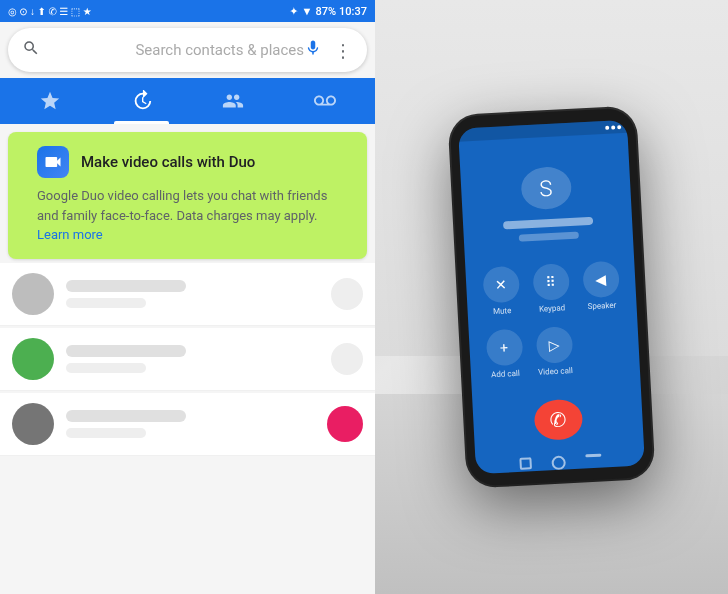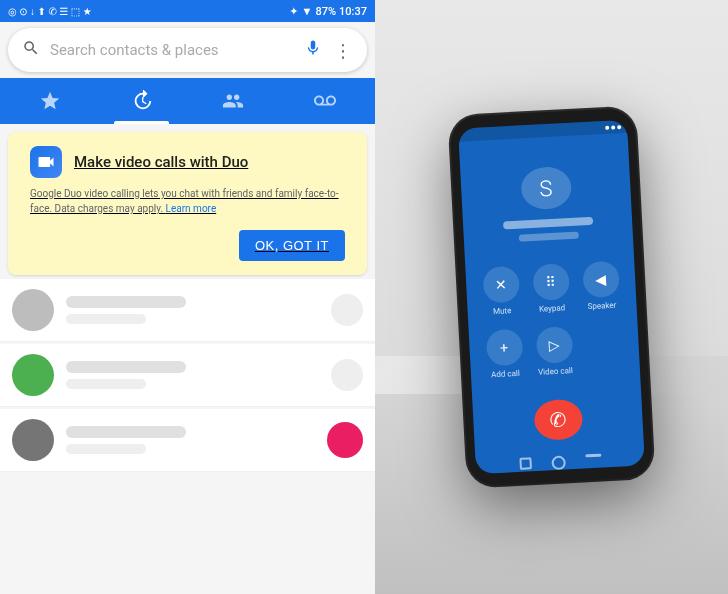--- a/index.html
+++ b/index.html
@@ -50,20 +50,21 @@
     
     .search-bar {
       background: white;
       margin: 6px 8px;
       border-radius: 24px;
       display: flex;
       align-items: center;
       padding: 8px 14px;
       box-shadow: 0 1px 4px rgba(0,0,0,0.2);
       height: 44px;
+      text-align: right;
     }
     .search-icon-wrap {
       color: #5f6368;
       font-size: 16px;
       margin-right: 10px;
     }
     .search-placeholder {
       flex: 1;
       color: #aaa;
       font-size: 15px;
@@ -118,26 +119,25 @@
 
     
     .content-area {
       flex: 1;
       overflow: hidden;
       background: #f5f5f5;
     }
 
     
     .duo-card {
-      background: #fef9c3;
+      background: #bef264;
       margin: 8px 8px 4px 8px;
       border-radius: 8px;
-      padding: 14px 22px;
+      padding: 14px 29px;
       box-shadow: 0 1px 3px rgba(0,0,0,0.12);
-      text-decoration: underline;
     }
     .duo-card-header {
       display: flex;
       align-items: center;
       margin-bottom: 8px;
     }
     .duo-icon {
       width: 32px;
       height: 32px;
       border-radius: 8px;
@@ -152,24 +152,23 @@
       width: 20px;
       height: 20px;
       fill: white;
     }
     .duo-title {
       font-size: 15px;
       font-weight: 500;
       color: #202124;
     }
     .duo-desc {
-      font-size: 10px;
+      font-size: 13px;
       color: #5f6368;
       line-height: 1.5;
-      margin-bottom: 14px;
     }
     .duo-desc a {
       color: #1a73e8;
       text-decoration: none;
     }
     .duo-card-footer {
       display: flex;
       justify-content: flex-end;
     }
     .got-it-btn {
@@ -491,23 +490,20 @@
           <svg viewBox="0 0 24 24" fill="white">
             <path d="M17 10.5V7c0-.55-.45-1-1-1H4c-.55 0-1 .45-1 1v10c0 .55.45 1 1 1h12c.55 0 1-.45 1-1v-3.5l4 4v-11l-4 4z"></path>
           </svg>
         </div>
         <span class="duo-title">Make video calls with Duo</span>
       </div>
       <p class="duo-desc">
         <span>Google Duo video calling lets you chat with friends and family face-to-face. Data charges may apply.</span>
         <a href="#">Learn more</a>
       </p>
-      <div class="duo-card-footer">
-        <button class="got-it-btn">OK, GOT IT</button>
-      </div>
     </div>
 
     <div class="contact-list">
 
       <div class="contact-item">
         <div class="contact-avatar avatar-gray"></div>
         <div class="contact-info">
           <div class="contact-name-blur"></div>
           <div class="contact-detail-blur"></div>
         </div>

